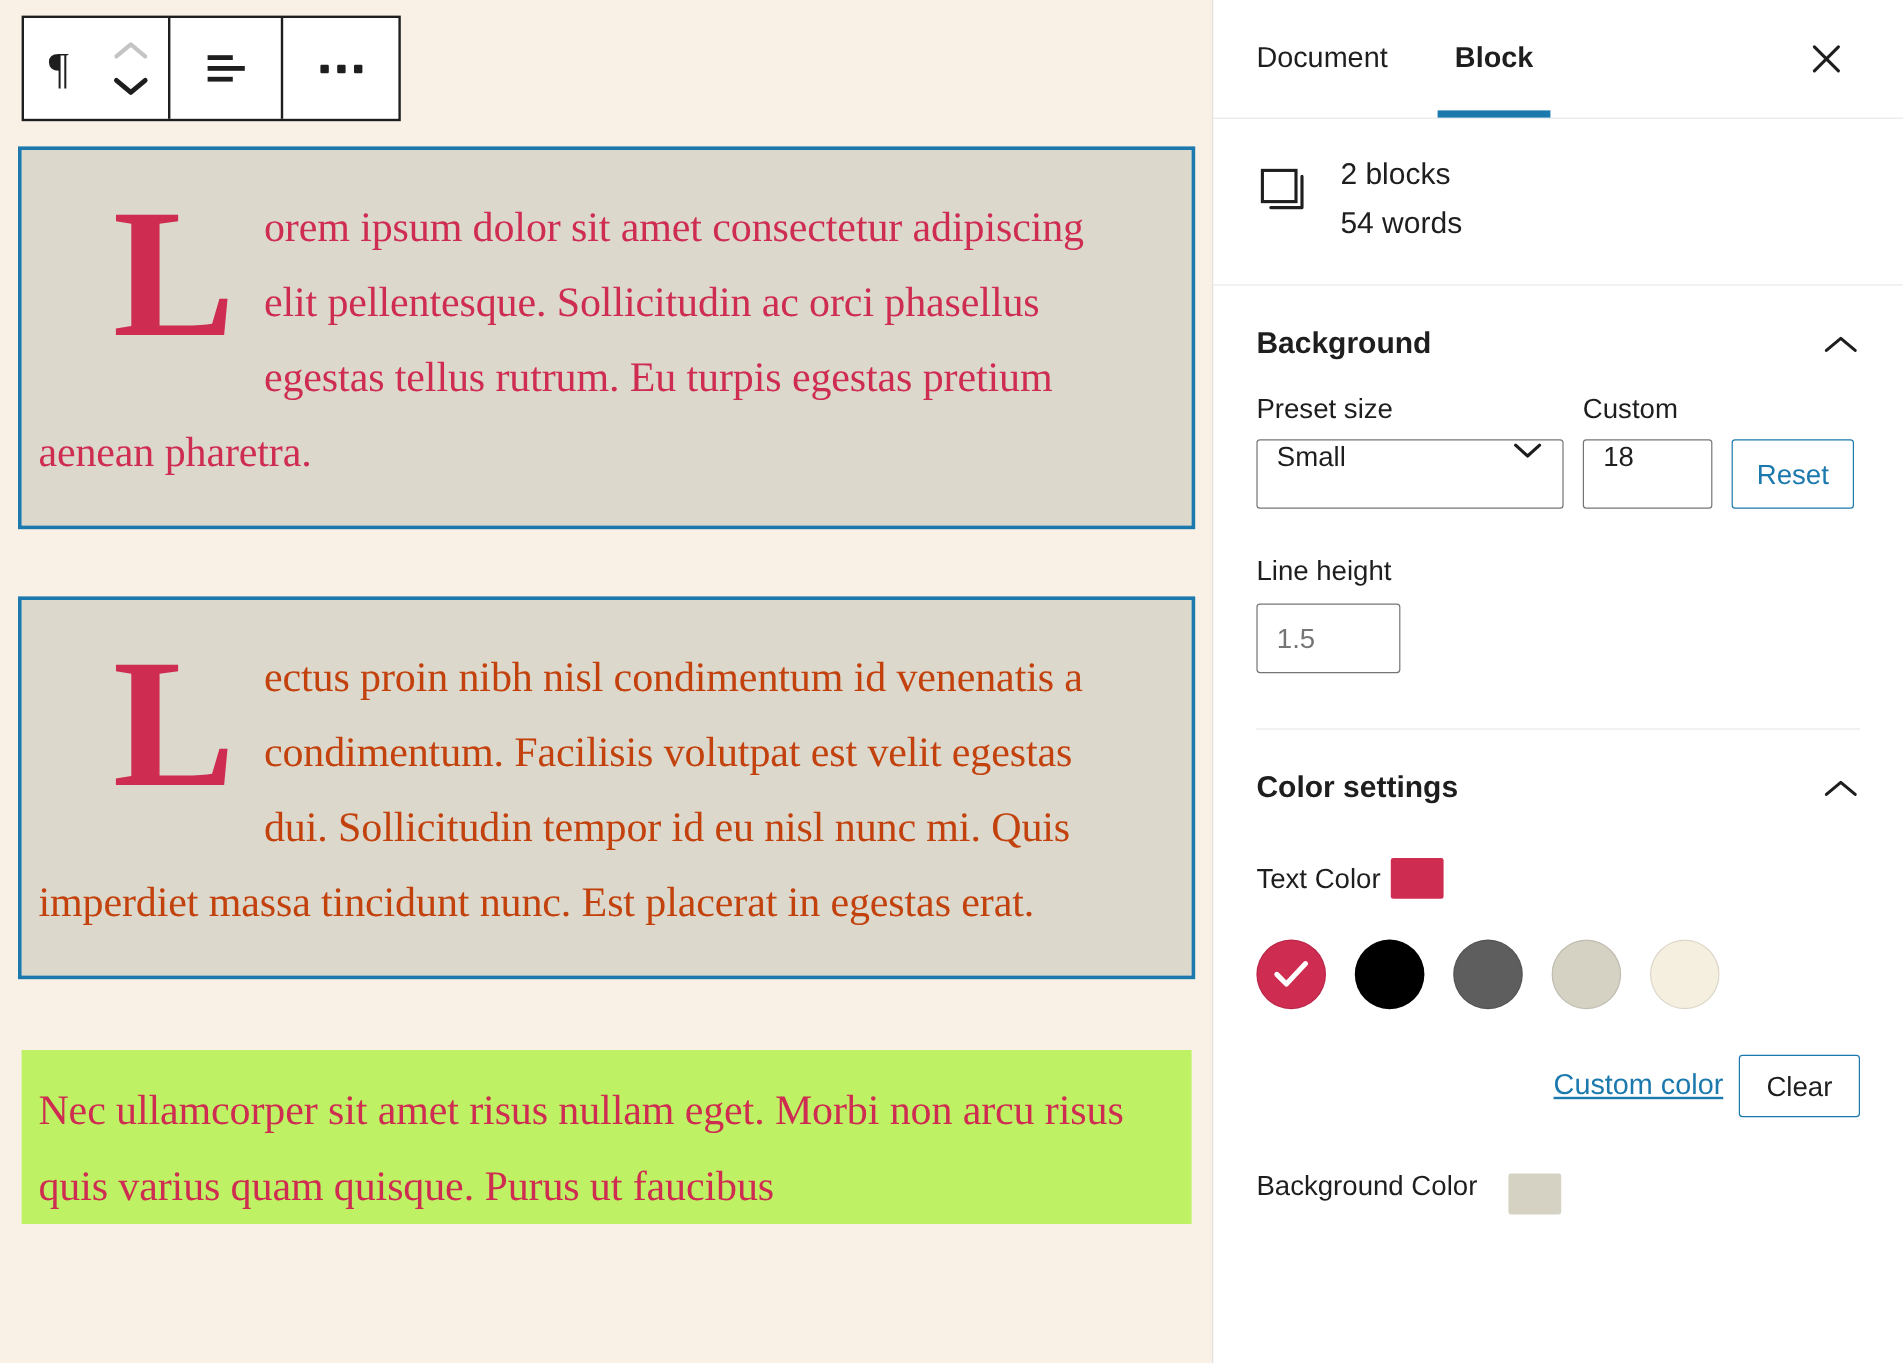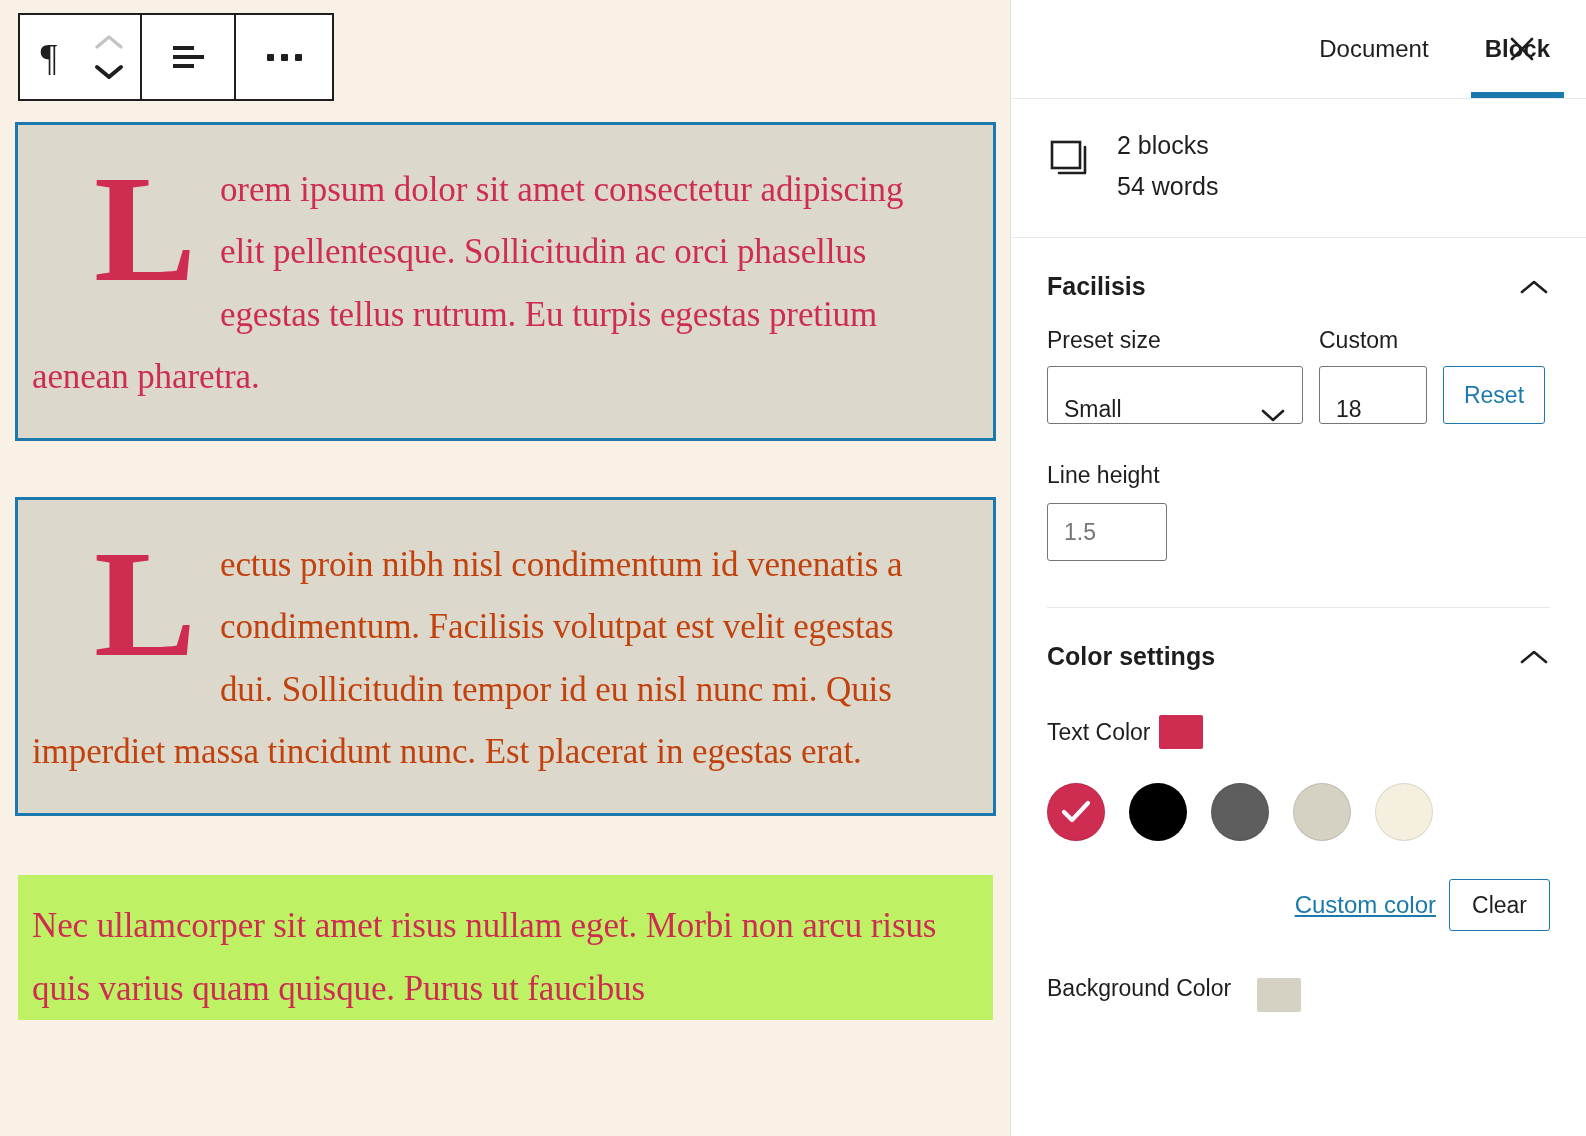--- a/index.html
+++ b/index.html
@@ -153,21 +153,20 @@
     position: relative;
     overflow: hidden;
   }
 
   .sb-header {
     height: 98px;
     display: flex;
     align-items: center;
     padding: 0 36px 0 36px;
     position: relative;
-    justify-content: flex-end;
   }
   .sb-tab {
     font-size: 24px;
     color: #1e1e1e;
     background: none;
     border: none;
     cursor: pointer;
     padding: 0;
     height: 100%;
     display: flex;
@@ -261,21 +260,21 @@
     width: 100%;
     height: 58px;
     border: 1px solid #757575;
     border-radius: 3px;
     background: #ffffff;
     font-size: 23px;
     color: #1e1e1e;
     font-family: "Liberation Sans", sans-serif;
     padding: 0 16px;
     display: flex;
-    align-items: flex-end;
+    align-items: flex-start;
   }
   .select-ctrl {
     justify-content: space-between;
     cursor: pointer;
   }
   .btn-reset {
     height: 58px;
     width: 100%;
     border: 1px solid #1b79ad;
     border-radius: 3px;
@@ -458,21 +457,21 @@
     </span>
     <span class="bc-lines">
       <span class="bc-line">2 blocks</span>
       <span class="bc-line">54 words</span>
     </span>
   </div>
   <div class="sb-divider"></div>
 
   <div class="panel">
     <button class="panel-head">
-      <span class="panel-title">Facilisis</span>
+      <span class="panel-title">Background</span>
       <svg width="32" height="20" viewBox="0 0 32 20" aria-hidden="true">
         <path d="M4 15 L16 5 L28 15" fill="none" stroke="#1e1e1e" stroke-width="2.6" stroke-linecap="round" stroke-linejoin="round"></path>
       </svg>
     </button>
 
     <div class="typo-row">
       <div class="col-preset">
         <span class="field-label">Preset size</span>
         <div class="ctrl select-ctrl">
           <span>Small</span>

